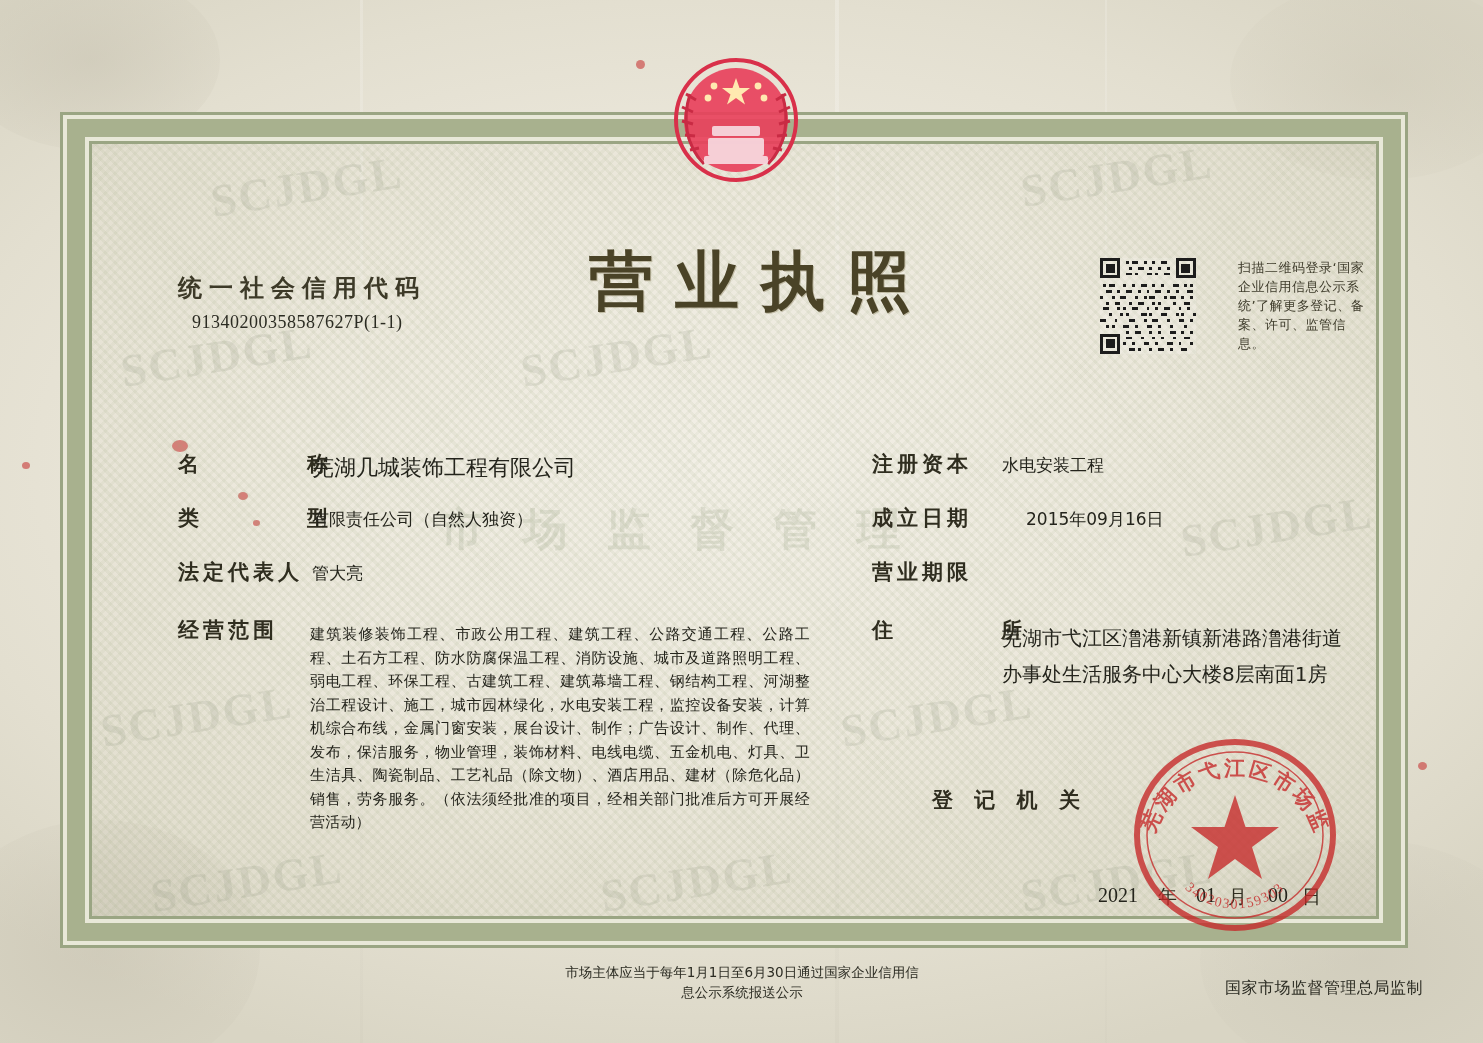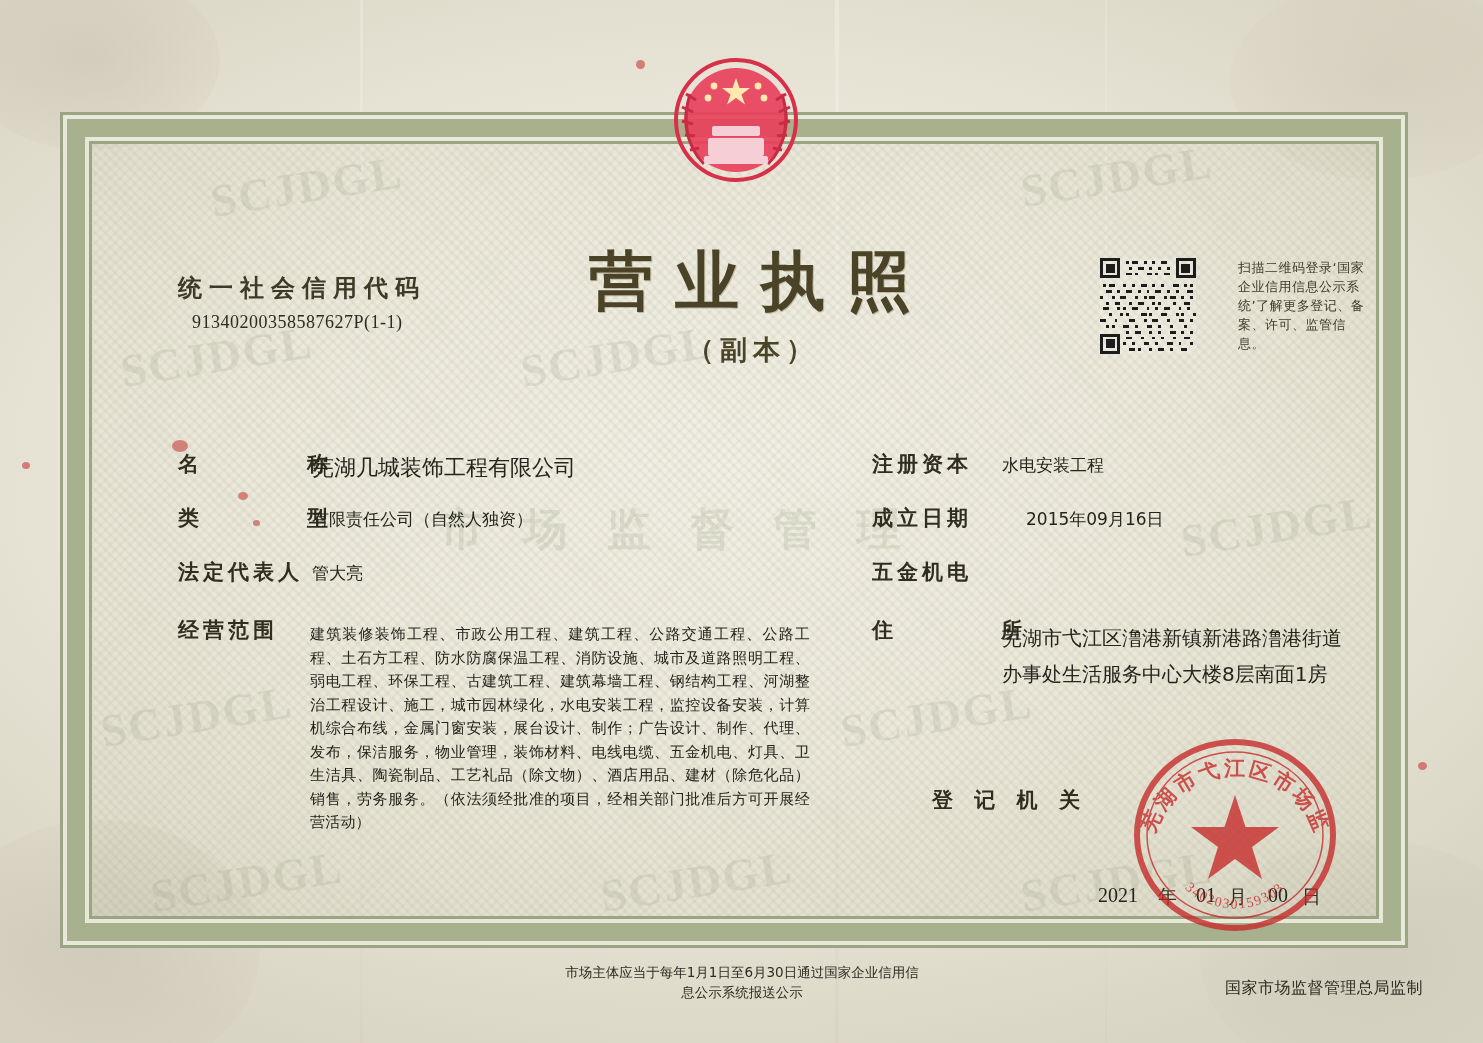--- a/index.html
+++ b/index.html
@@ -307,21 +307,20 @@
         <polygon points="76,44 79.5,54 90,54 81.5,60.5 85,70.5 76,64 67,70.5 70.5,60.5 62,54 72.5,54"></polygon>
         <circle cx="54" cy="52" r="3.4"></circle>
         <circle cx="48" cy="64" r="3.4"></circle>
         <circle cx="98" cy="52" r="3.4"></circle>
         <circle cx="104" cy="64" r="3.4"></circle>
       </g>
     </svg>
   </div>
 
   <div id="title">营业执照</div>
-  <div id="subtitle">（副本）</div>
 
   <div id="code-label">统一社会信用代码</div>
   <div id="code-value">91340200358587627P(1-1)</div>
 
   <div id="qr">
     <svg viewBox="0 0 33 33" width="96" height="96" shape-rendering="crispEdges">
       <rect width="33" height="33" fill="#ffffff" opacity="0.15"></rect>
       <g fill="#1c1c1c">
         <rect x="0" y="0" width="7" height="1"></rect>
           <rect x="0" y="6" width="7" height="1"></rect>
@@ -466,21 +465,21 @@
 
   <div class="f-label sp4" style="left:178px;top:616px;">经营范围</div>
   <div id="scope-text">建筑装修装饰工程、市政公用工程、建筑工程、公路交通工程、公路工程、土石方工程、防水防腐保温工程、消防设施、城市及道路照明工程、弱电工程、环保工程、古建筑工程、建筑幕墙工程、钢结构工程、河湖整治工程设计、施工，城市园林绿化，水电安装工程，监控设备安装，计算机综合布线，金属门窗安装，展台设计、制作；广告设计、制作、代理、发布，保洁服务，物业管理，装饰材料、电线电缆、五金机电、灯具、卫生洁具、陶瓷制品、工艺礼品（除文物）、酒店用品、建材（除危化品）销售，劳务服务。（依法须经批准的项目，经相关部门批准后方可开展经营活动）</div>
 
   <div class="f-label sp4" style="left:872px;top:450px;text-align:center;">注册资本</div>
   <div class="f-value" style="left:1002px;top:454px;">水电安装工程</div>
 
   <div class="f-label sp4" style="left:872px;top:504px;">成立日期</div>
   <div class="f-value" style="left:1002px;top:508px;margin-left:24px;">2015年09月16日</div>
 
-  <div class="f-label sp4" style="left:872px;top:558px;">五金机电</div>
+  <div class="f-label sp4" style="left:872px;top:558px;">营业期限</div>
 
   <div class="f-label sp5" style="left:872px;top:616px;">住　　所</div>
   <div id="addr-text">芜湖市弋江区澛港新镇新港路澛港街道办事处生活服务中心大楼8层南面1房</div>
 
   <div id="reg-label">登 记 机 关</div>
   <div class="date-num" style="left:1098px;top:884px;">2021</div>
   <div class="date-cn" style="left:1158px;top:884px;">年</div>
   <div class="date-num" style="left:1196px;top:884px;">01</div>
   <div class="date-cn" style="left:1228px;top:884px;">月</div>
   <div class="date-num" style="left:1268px;top:884px;">00</div>

